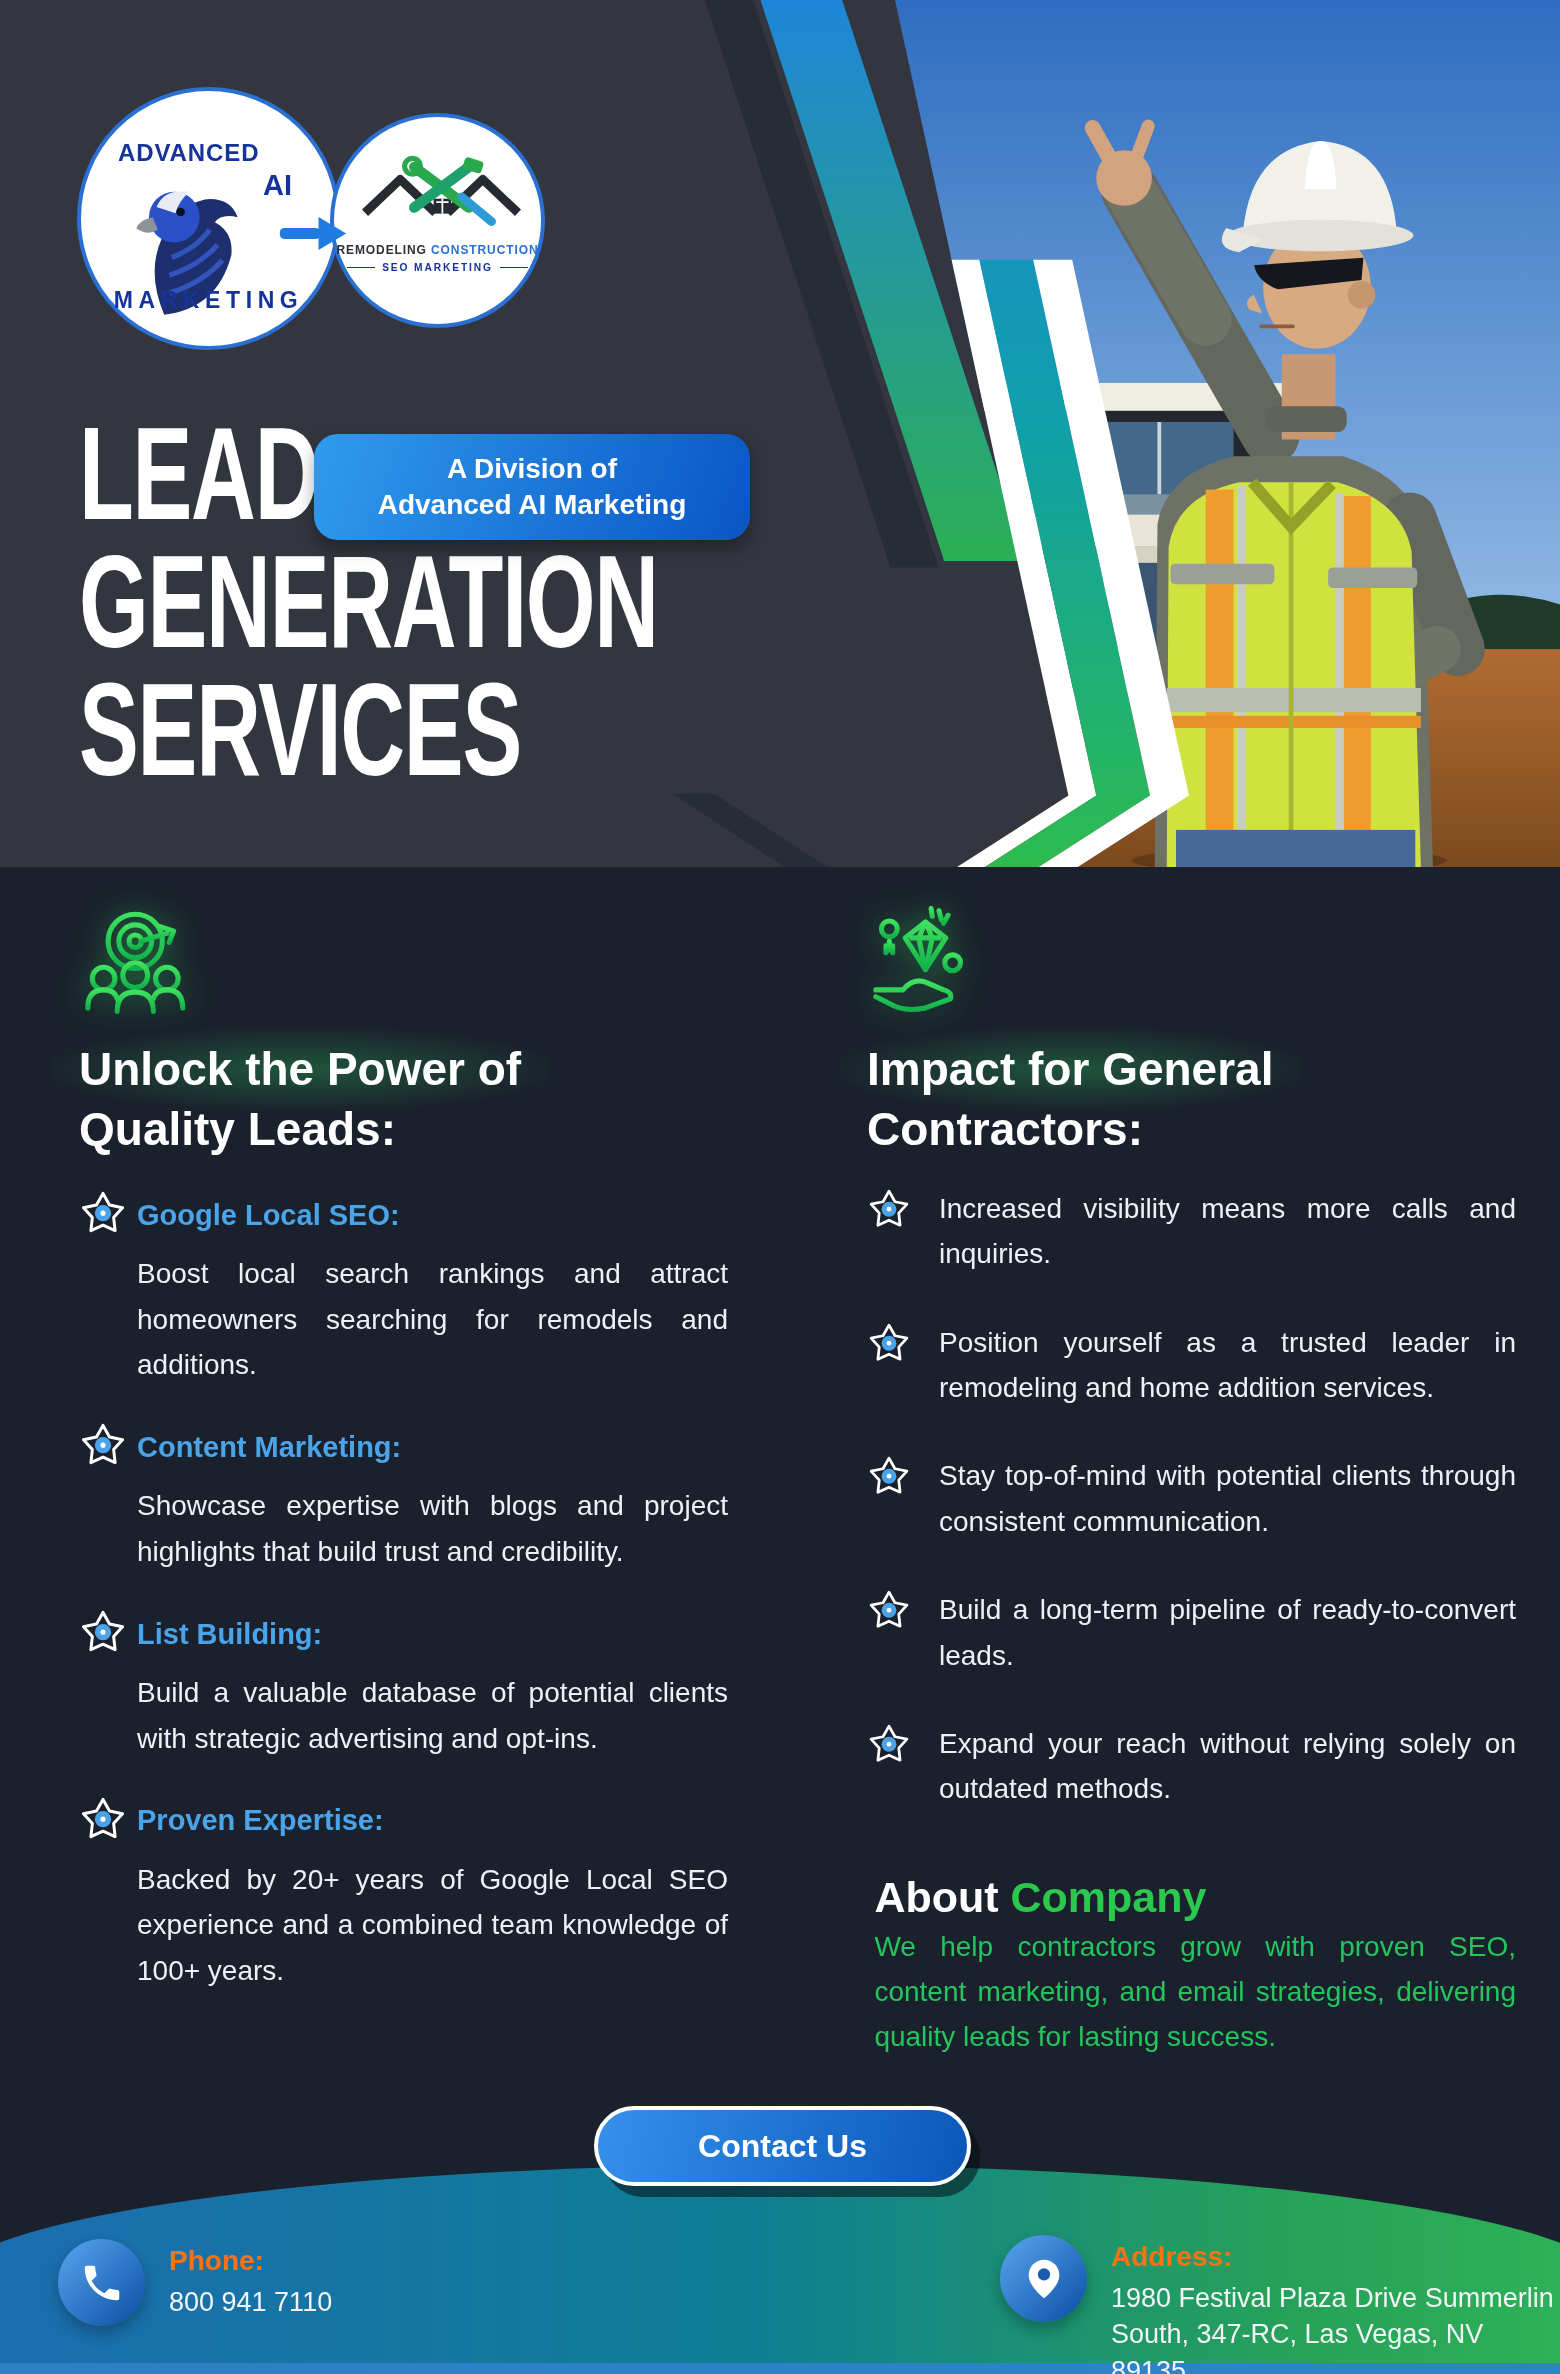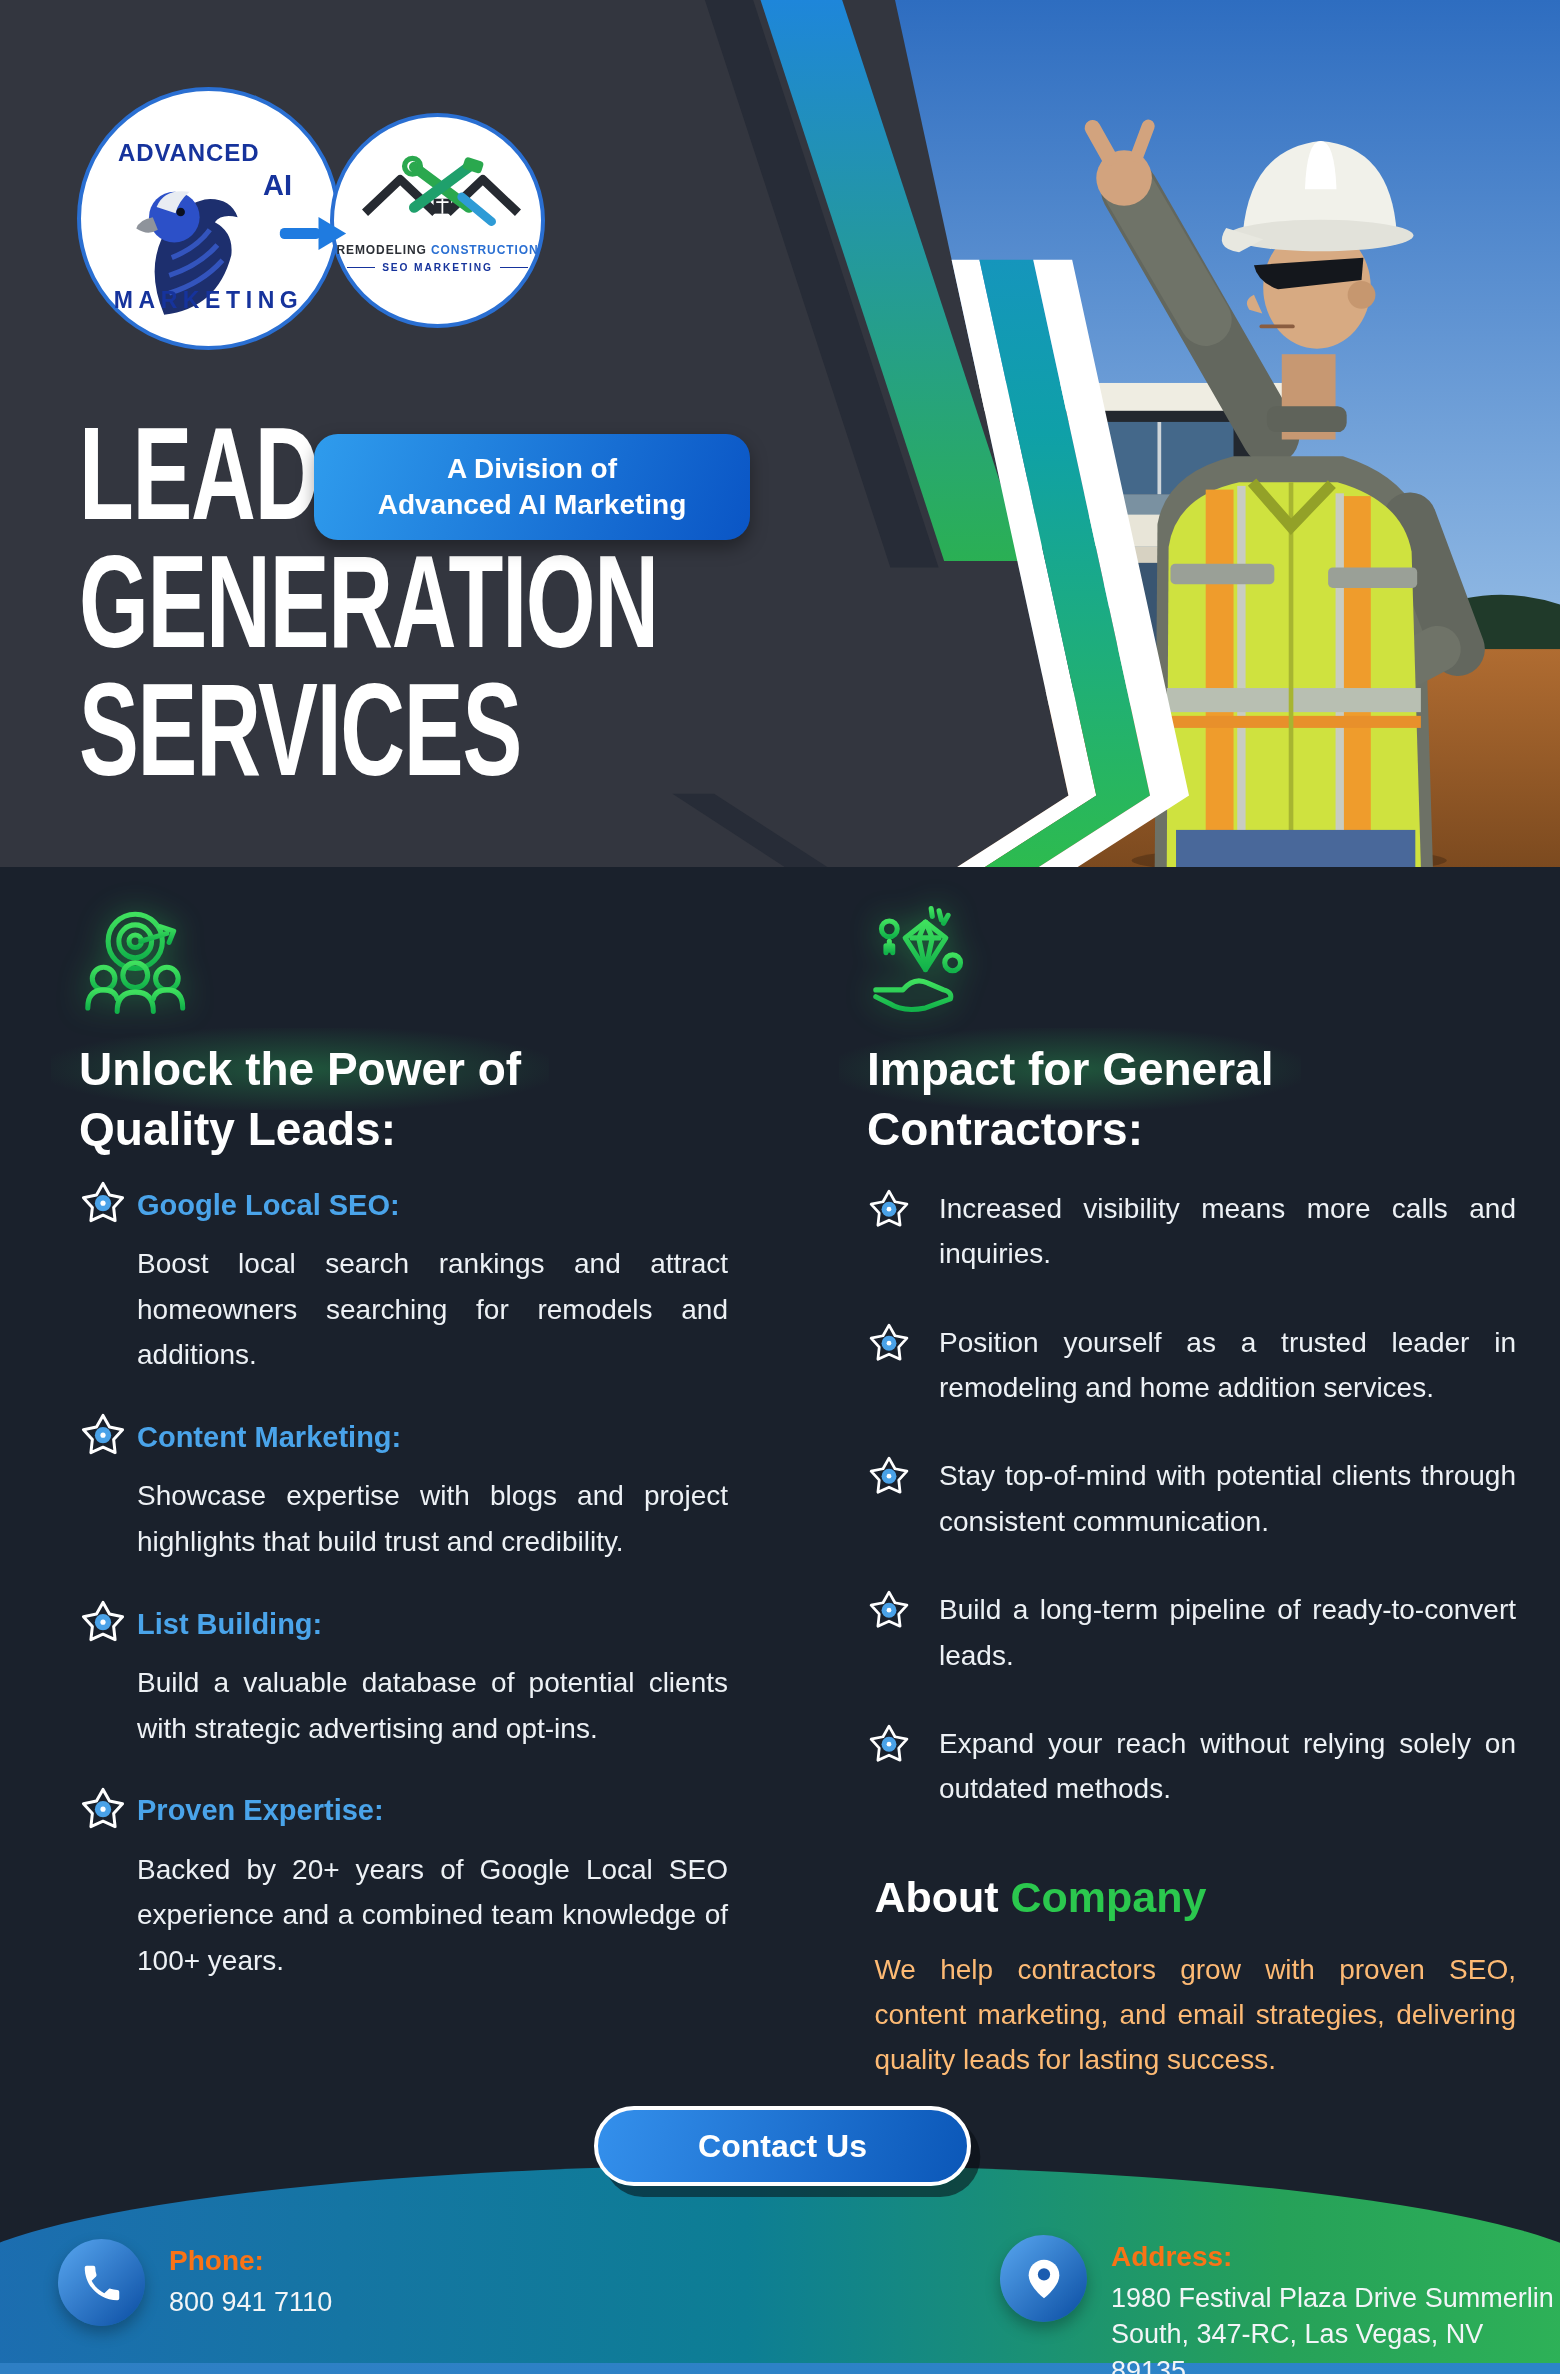--- a/index.html
+++ b/index.html
@@ -42,35 +42,35 @@
   .col-left { left:79px; } .col-right { left:867px; }
   .section-icon { width:113px; height:113px; display:block; margin:5.6px 0 22px 1.9px;
                   filter:drop-shadow(0 0 15px rgba(46,220,94,.45)); }
   .section-heading { margin:0 0 22px 0; font-size:46px; font-weight:bold; color:#ffffff; line-height:1.32; }
   .glow-pill { position:relative; display:inline-block; z-index:0; }
   .glow-pill::before { content:''; position:absolute; left:-28px; right:-28px; top:-11px; bottom:-11px;
     background:radial-gradient(ellipse at center, rgba(44,206,96,.30) 0%, rgba(44,206,96,.12) 45%, rgba(44,206,96,0) 75%);
     border-radius:24px; z-index:-1; }
 
   .feature { display:grid; grid-template-columns:58px 1fr; margin-top:37px; }
-  .feature.first { margin-top:22px; }
+  .feature.first { margin-top:32px; }
   .star-badge { width:48px; height:48px; margin-top:-1.9px; }
   .f-title { align-self:center; font-size:29px; font-weight:bold; color:#4aa4ea; }
   .f-body  { grid-column:2; margin-top:13px; font-size:28px; line-height:1.62; color:#edf1f5;
              text-align:justify; }
 
   .bullet { display:grid; grid-template-columns:50px 1fr; margin-top:43px;gap:22px; }
   .bullet.first { margin-top:26px; }
   .bullet .star-badge { width:44px; height:44px; margin-top:1.9px; }
   .b-text { font-size:28px; line-height:1.62; color:#edf1f5; text-align:justify; }
 
   .about { margin-top:61px; padding-left:7.4px; }
   .about-heading { margin:0; font-size:43px; font-weight:bold; }
   .about-w1 { color:#ffffff; } .about-w2 { color:#2bc84e; }
-  .about-body { margin-top:25px; font-size:28px; line-height:1.62; color:#fdba74; text-align:justify; }
+  .about-body { margin-top:2px; font-size:28px; line-height:1.62; color:#22c55e; text-align:justify; }
 
   
   .cta {
     position:absolute; left:594px; top:2106px; width:377px; height:80px; z-index:5;
     border-radius:45px; border:4.6px solid #ffffff; cursor:pointer;
     background:linear-gradient(105deg,#3490ec 0%,#0b57b8 100%);
     color:#ffffff; font-family:"Liberation Sans",sans-serif; font-size:32px; font-weight:bold;
     box-shadow:9.3px 11px 0 rgba(8,12,18,.55);
     display:flex; align-items:center; justify-content:center;
   }

